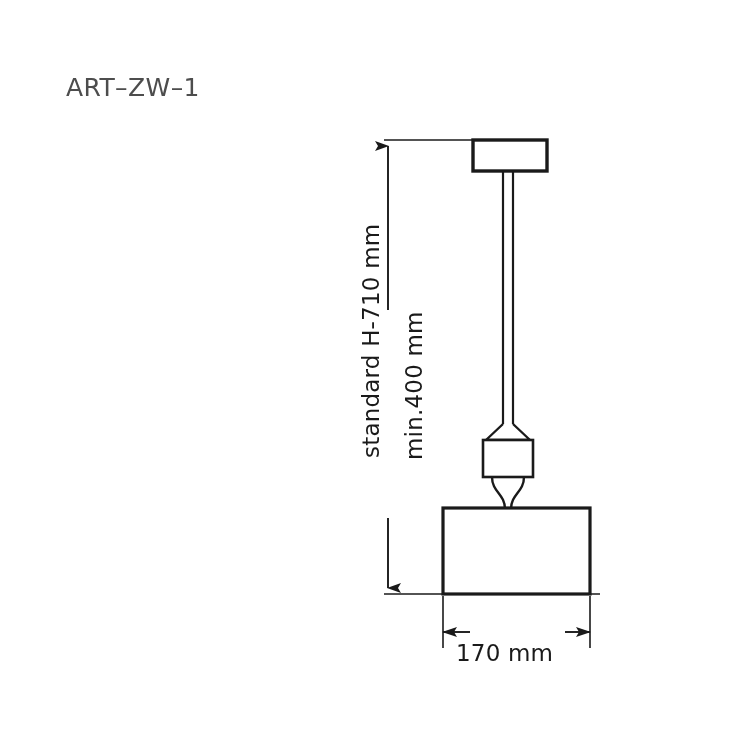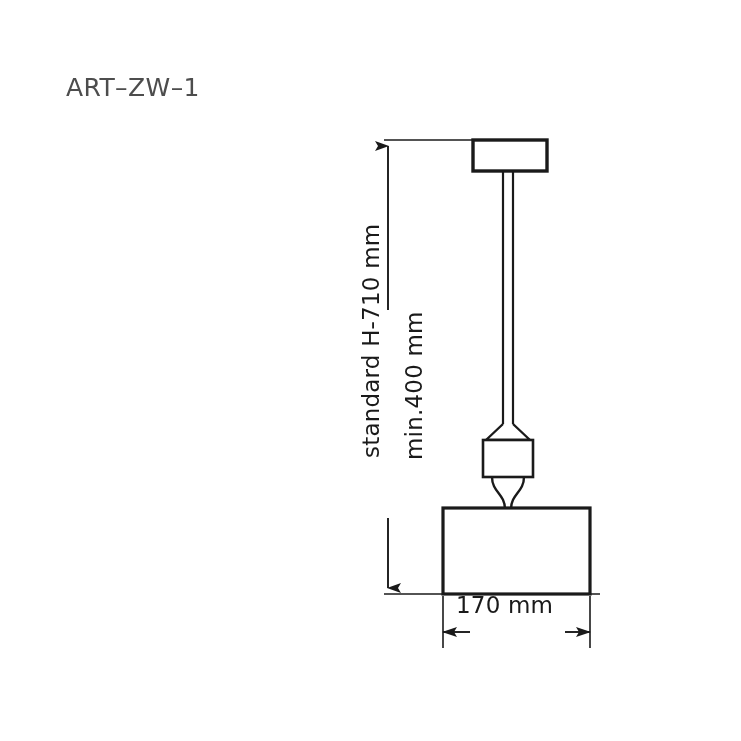--- a/index.html
+++ b/index.html
@@ -51,21 +51,21 @@
     transform: rotate(-90deg);
   }
   #label-min {
     left: 401px;
     top: 460px;
     transform: rotate(-90deg);
   }
   #label-width {
     position: absolute;
     left: 456px;
-    top: 592px;
+    top: 640px;
     color: #1a1a1a;
     font-size: 23px;
     letter-spacing: 0.2px;
     white-space: nowrap;
   }
 </style>
 </head>
 <body>
 
 <div id="page">

